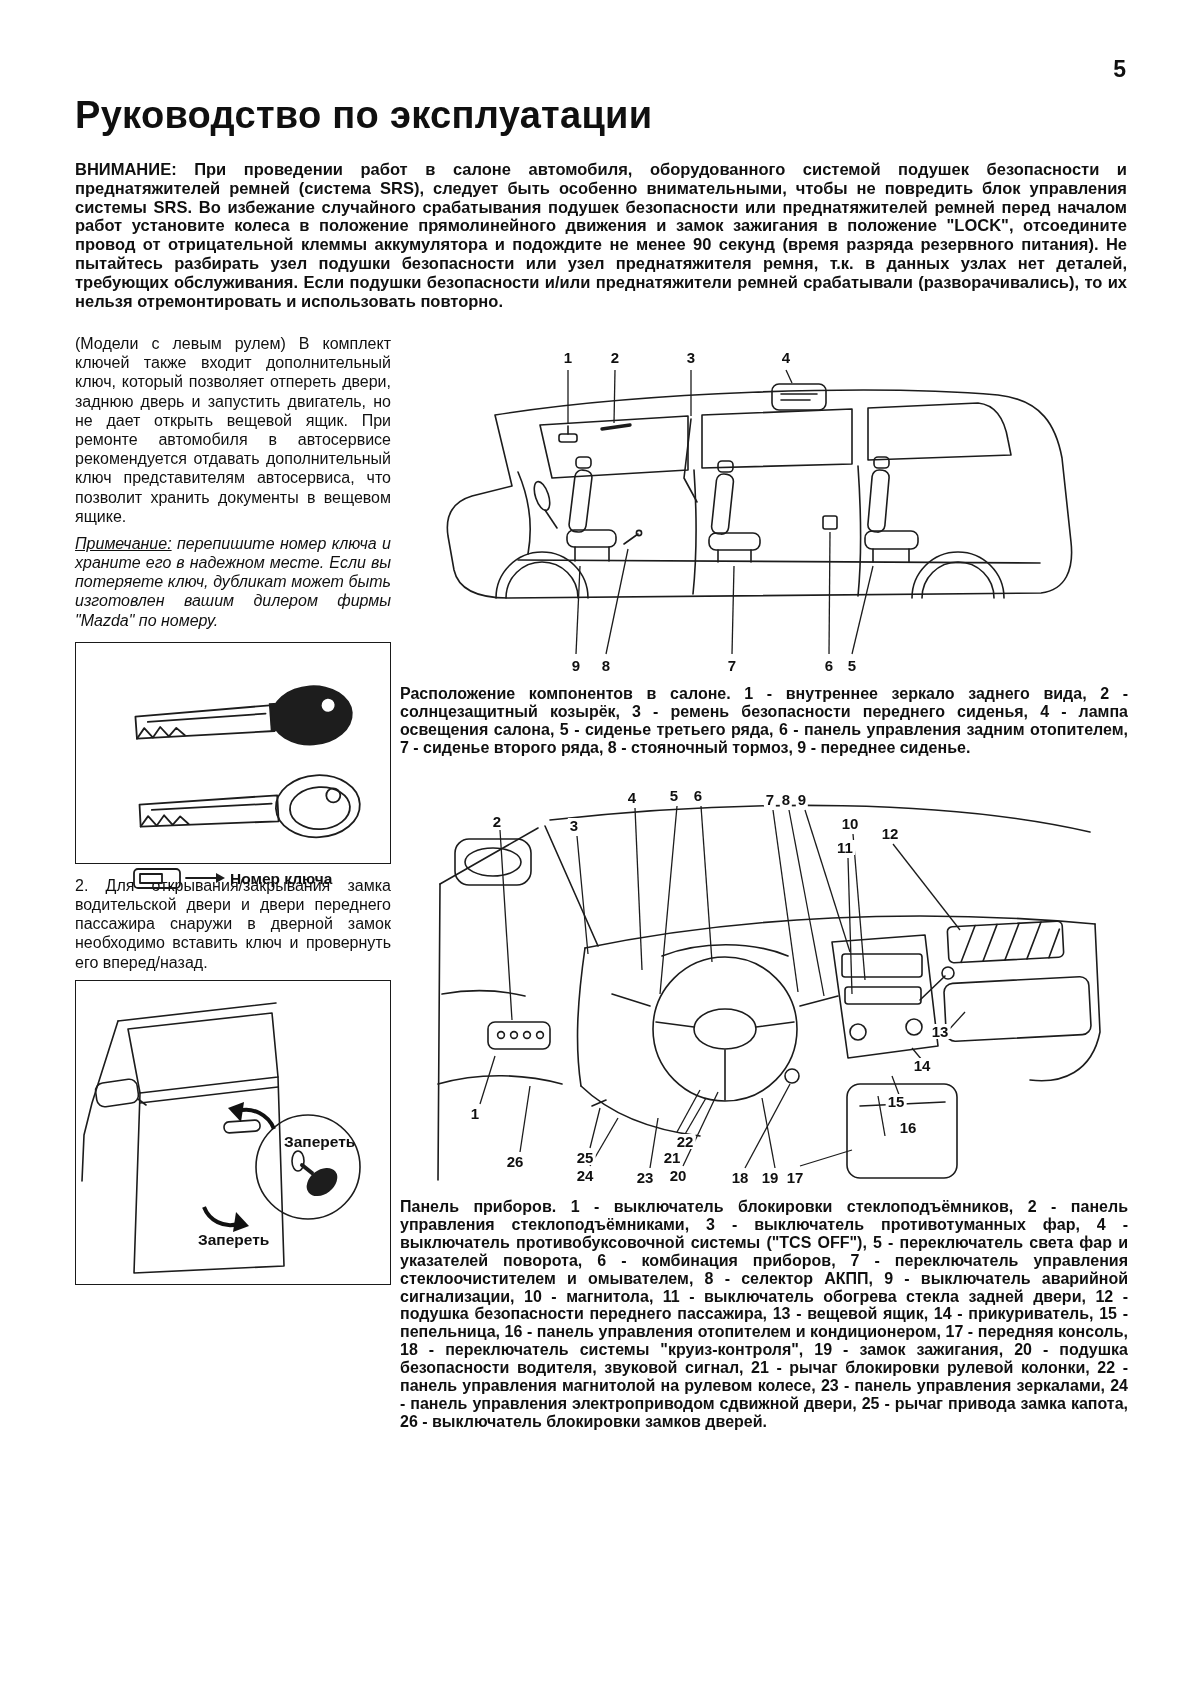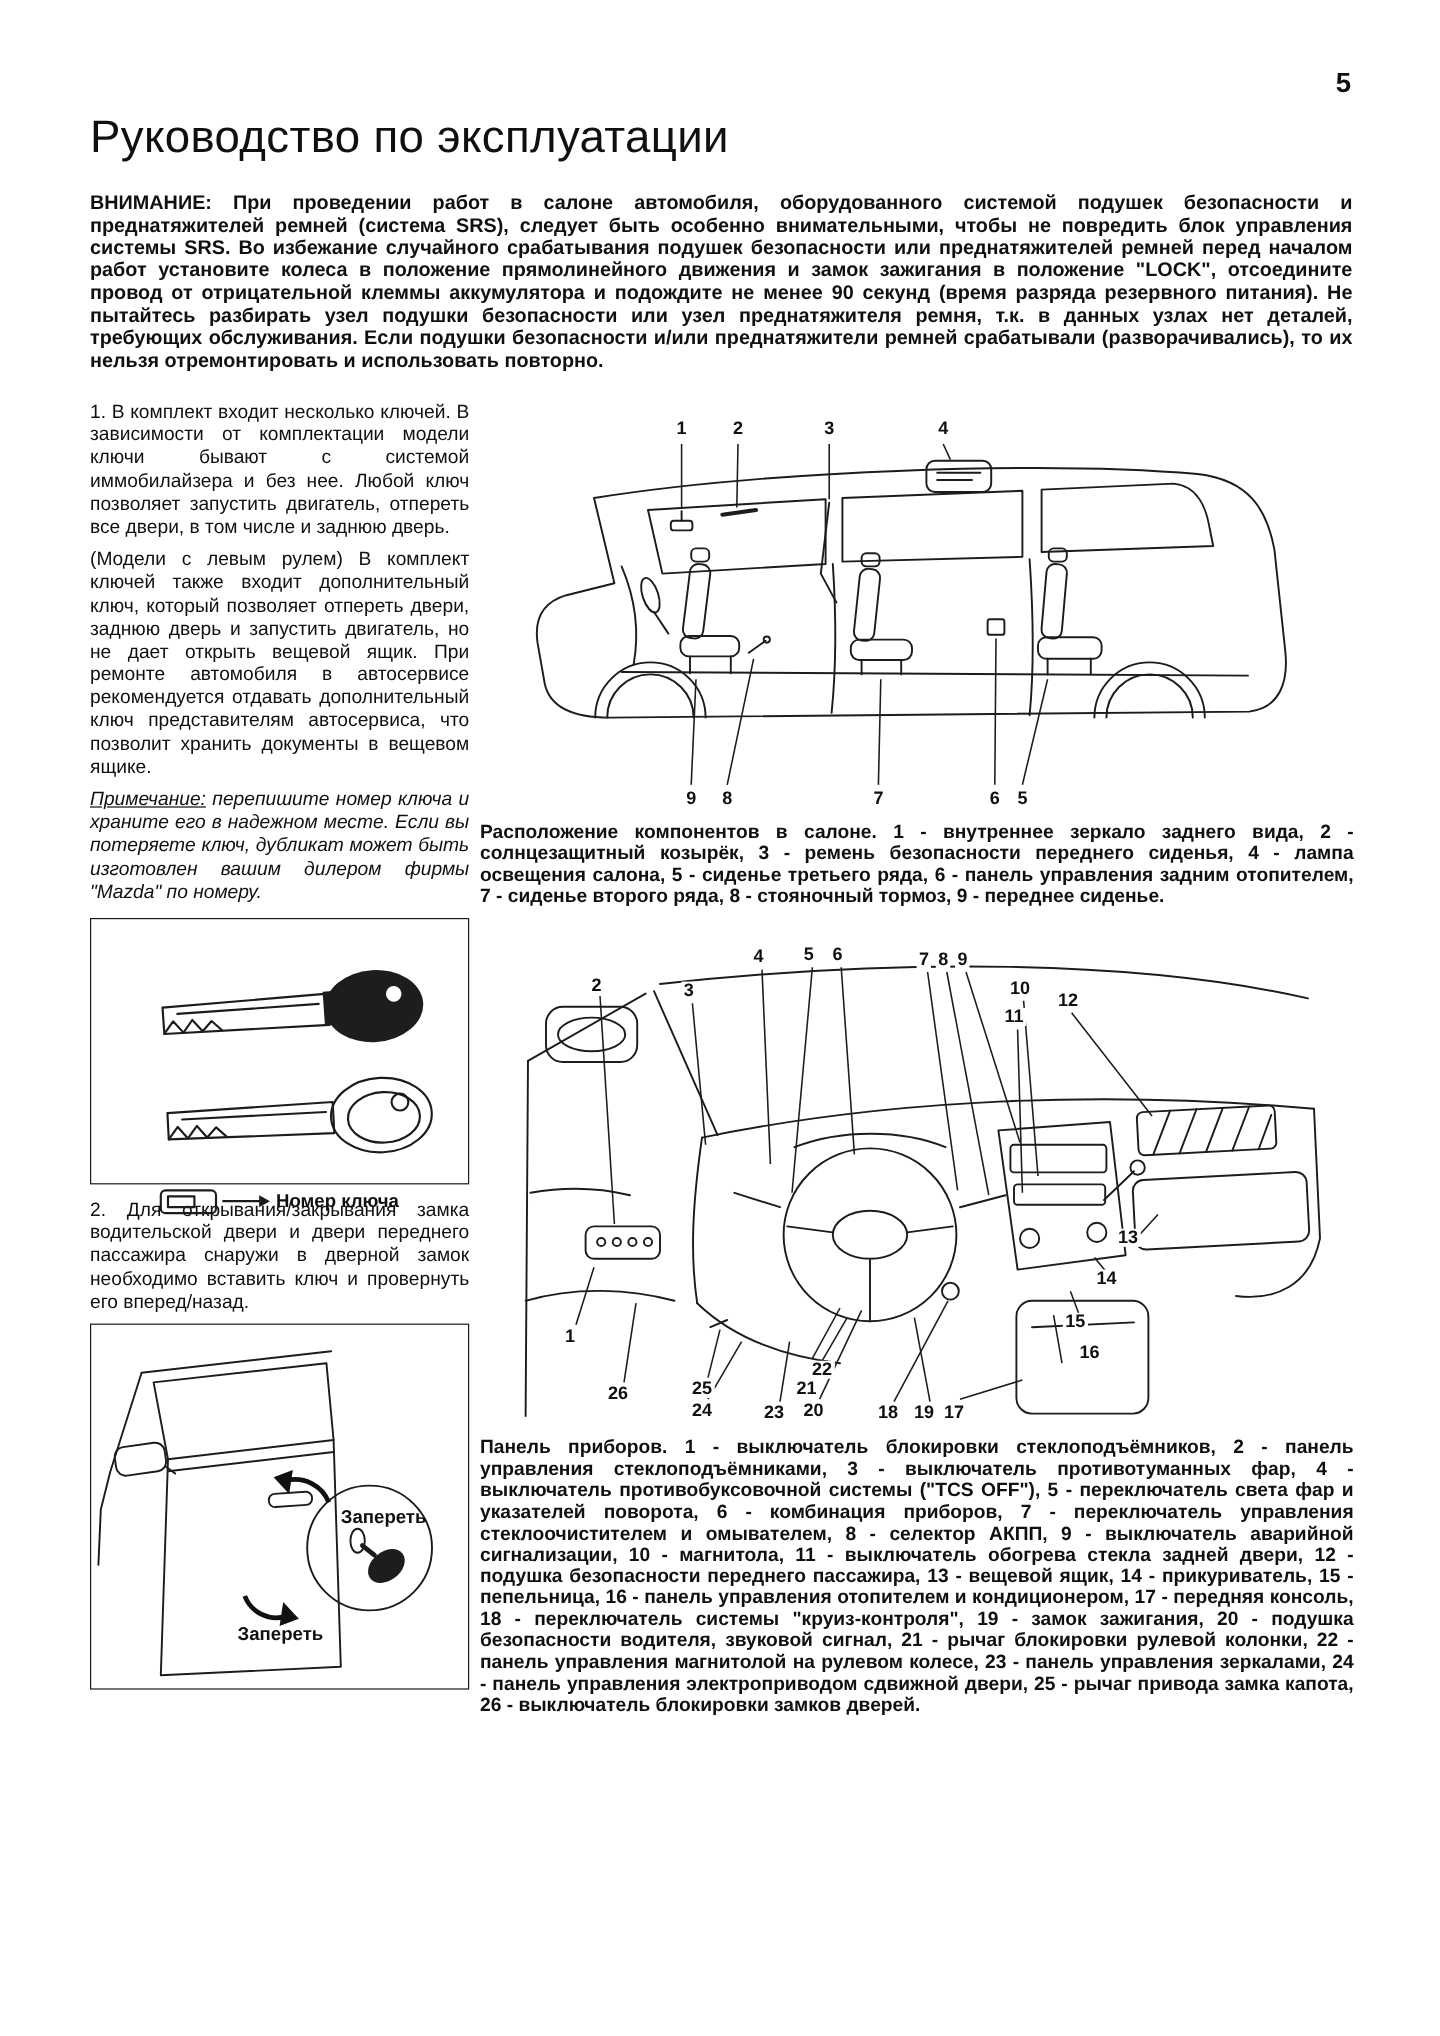--- a/index.html
+++ b/index.html
@@ -5,21 +5,21 @@
   * { margin:0; padding:0; box-sizing:border-box; }
   html,body { background:#ffffff; }
   body {
     width:1200px; height:1697px; position:relative;
     font-family:"Liberation Sans", sans-serif; color:#101010;
   }
   .page { position:absolute; inset:0; background:#fff; overflow:hidden; }
   .abs { position:absolute; }
 
   .page-number { top:56px; right:74px; font-size:23px; font-weight:bold; }
-  .title { left:75px; top:94px; font-size:38px; font-weight:normal; letter-spacing:.3px; }
+  .title { left:75px; top:94px; font-size:38px; font-weight:bold; letter-spacing:.3px; }
   .warning {
     left:75px; top:160px; width:1052px;
     font-size:16.5px; font-weight:bold; line-height:1.14; text-align:justify;
   }
 
   .left-col { left:75px; top:334px; width:316px; }
   .section-heading { font-size:24px; font-weight:bold; margin-bottom:9px; }
   .body-par { font-size:16px; line-height:1.2; text-align:justify; margin-bottom:8px; }
   .note-par { font-size:16px; line-height:1.2; text-align:justify; font-style:italic; margin-bottom:12px; }
   .note-label { text-decoration:underline; }
@@ -50,21 +50,20 @@
 </head>
 <body>
 
 <div class="page">
 
   <div class="abs page-number">5</div>
   <h1 class="abs title">Руководство по эксплуатации</h1>
   <p class="abs warning">ВНИМАНИЕ: При проведении работ в салоне автомобиля, оборудованного системой подушек безопасности и преднатяжителей ремней (система SRS), следует быть особенно внимательными, чтобы не повредить блок управления системы SRS. Во избежание случайного срабатывания подушек безопасности или преднатяжителей ремней перед началом работ установите колеса в положение прямолинейного движения и замок зажигания в положение "LOCK", отсоедините провод от отрицательной клеммы аккумулятора и подождите не менее 90 секунд (время разряда резервного питания). Не пытайтесь разбирать узел подушки безопасности или узел преднатяжителя ремня, т.к. в данных узлах нет деталей, требующих обслуживания. Если подушки безопасности и/или преднатяжители ремней срабатывали (разворачивались), то их нельзя отремонтировать и использовать повторно.</p>
 
   <div class="abs left-col">
-    <p class="body-par">1. В комплект входит несколько ключей. В зависимости от комплектации модели ключи бывают с системой иммобилайзера и без нее. Любой ключ позволяет запустить двигатель, отпереть все двери, в том числе и заднюю дверь.</p>
     <p class="body-par">(Модели с левым рулем) В комплект ключей также входит дополнительный ключ, который позволяет отпереть двери, заднюю дверь и запустить двигатель, но не дает открыть вещевой ящик. При ремонте автомобиля в автосервисе рекомендуется отдавать дополнительный ключ представителям автосервиса, что позволит хранить документы в вещевом ящике.</p>
     <p class="note-par"><span class="note-label">Примечание:</span><span> перепишите номер ключа и храните его в надежном месте. Если вы потеряете ключ, дубликат может быть изготовлен вашим дилером фирмы "Mazda" по номеру.</span></p>
 
     <div class="fig-box keys-box">
       <svg viewBox="0 0 312 270" width="312" height="270">
         <g stroke="#1c1c1c" stroke-width="1.8" fill="none" stroke-linecap="round" stroke-linejoin="round">
           <g transform="rotate(-4 170 78)">
             <path d="M60,66 L60,88 L198,90 L198,64 Z"></path>
             <path d="M60,88 L68,78 L76,88 L84,78 L92,88 L100,80 L108,88"></path>
             <path d="M72,72 L190,72"></path>

